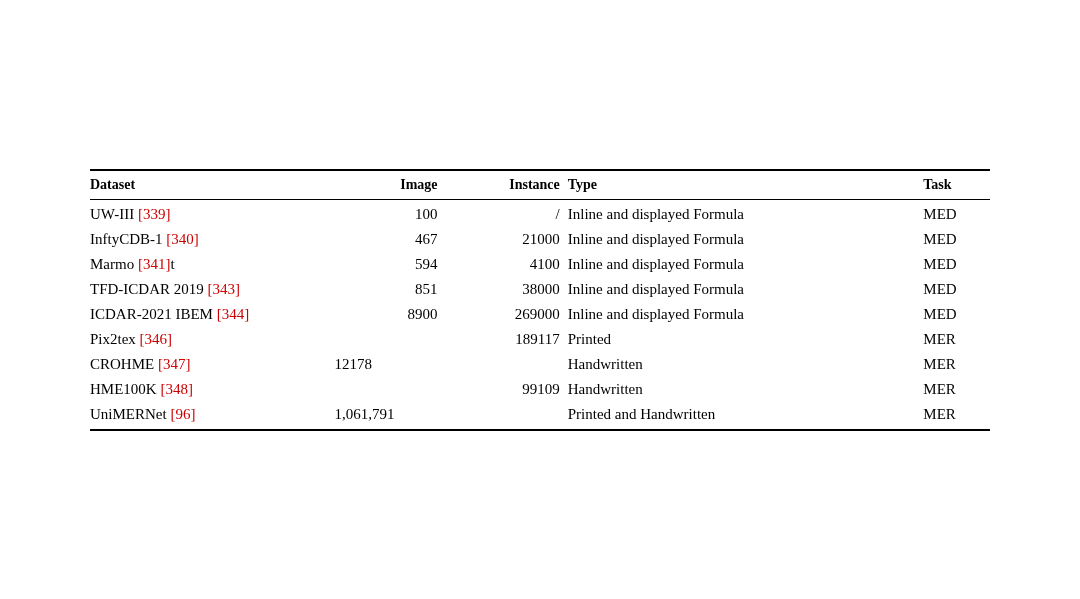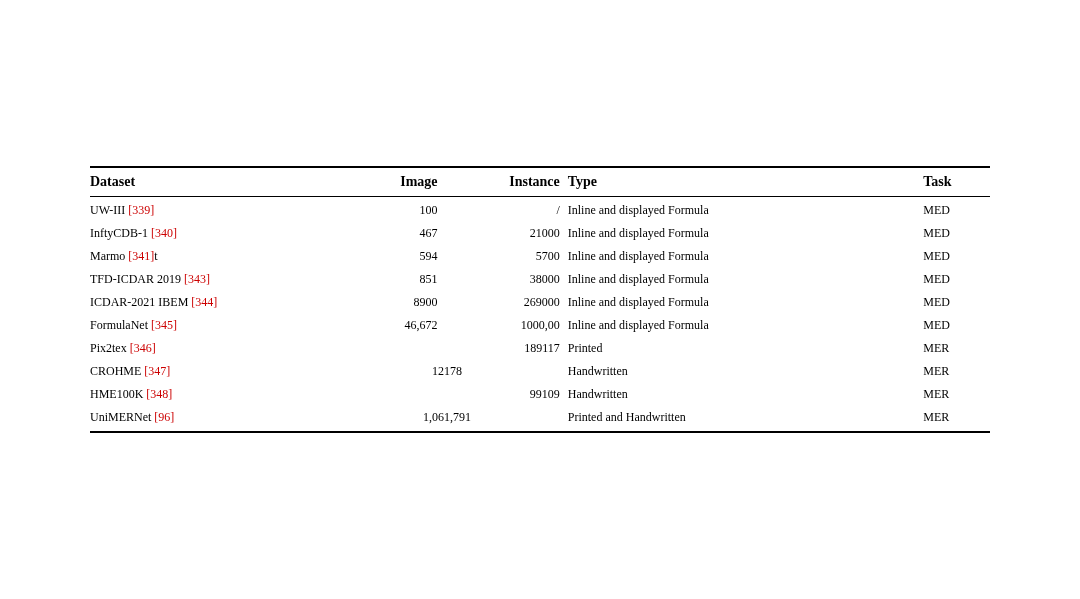--- a/index.html
+++ b/index.html
@@ -35,21 +35,21 @@
       font-size: 14px;
       padding: 6px 8px 6px 0;
       text-align: left;
       border-top: 2px solid #000;
       border-bottom: 1.5px solid #000;
     }
 
     tbody tr td {
       padding: 4px 8px 4px 0;
       vertical-align: top;
-      font-size: 12px;
+      font-size: 15px;
       margin-left: 8px;
     }
 
     tbody tr td.num {
       text-align: right;
     }
 
     tbody tr.last-row td {
       border-bottom: 2px solid #000;
       padding-bottom: 6px;
@@ -99,64 +99,57 @@
         <tr>
           <td>InftyCDB-1 <span class="ref">[340]</span></td>
           <td class="num">467</td>
           <td class="num">21000</td>
           <td>Inline and displayed Formula</td>
           <td>MED</td>
         </tr>
         <tr>
           <td>Marmo <span class="ref">[341]</span>t</td>
           <td class="num">594</td>
-          <td class="num">5700</td>
+          <td class="num">4100</td>
           <td>Inline and displayed Formula</td>
           <td>MED</td>
         </tr>
         <tr>
           <td>TFD-ICDAR 2019  <span class="ref">[343]</span></td>
           <td class="num">851</td>
           <td class="num">38000</td>
           <td>Inline and displayed Formula</td>
           <td>MED</td>
         </tr>
         <tr>
           <td>ICDAR-2021 IBEM <span class="ref">[344]</span></td>
           <td class="num">8900</td>
           <td class="num">269000</td>
           <td>Inline and displayed Formula</td>
           <td>MED</td>
         </tr>
         <tr>
-          <td>FormulaNet <span class="ref">[345]</span></td>
-          <td class="num">46,672</td>
-          <td class="num">1000,00</td>
-          <td>Inline and displayed Formula</td>
-          <td>MED</td>
-        </tr>
-        <tr>
           <td>Pix2tex <span class="ref">[346]</span></td>
           <td colspan="2" style="text-align: right;">189117</td>
           <td>Printed</td>
           <td>MER</td>
         </tr>
         <tr>
           <td>CROHME <span class="ref">[347]</span></td>
-          <td colspan="2" style="text-align: center;">12178</td>
+          <td colspan="2" style="text-align: left;">12178</td>
           <td>Handwritten</td>
           <td>MER</td>
         </tr>
         <tr>
           <td>HME100K <span class="ref">[348]</span></td>
           <td colspan="2" style="text-align: right;">99109</td>
           <td>Handwritten</td>
           <td>MER</td>
         </tr>
         <tr class="last-row">
           <td>UniMERNet <span class="ref">[96]</span></td>
-          <td colspan="2" style="text-align: center;">1,061,791</td>
+          <td colspan="2" style="">1,061,791</td>
           <td>Printed and Handwritten</td>
           <td>MER</td>
         </tr>
       </tbody>
   </table>
 </div>
 
 </body></html>

